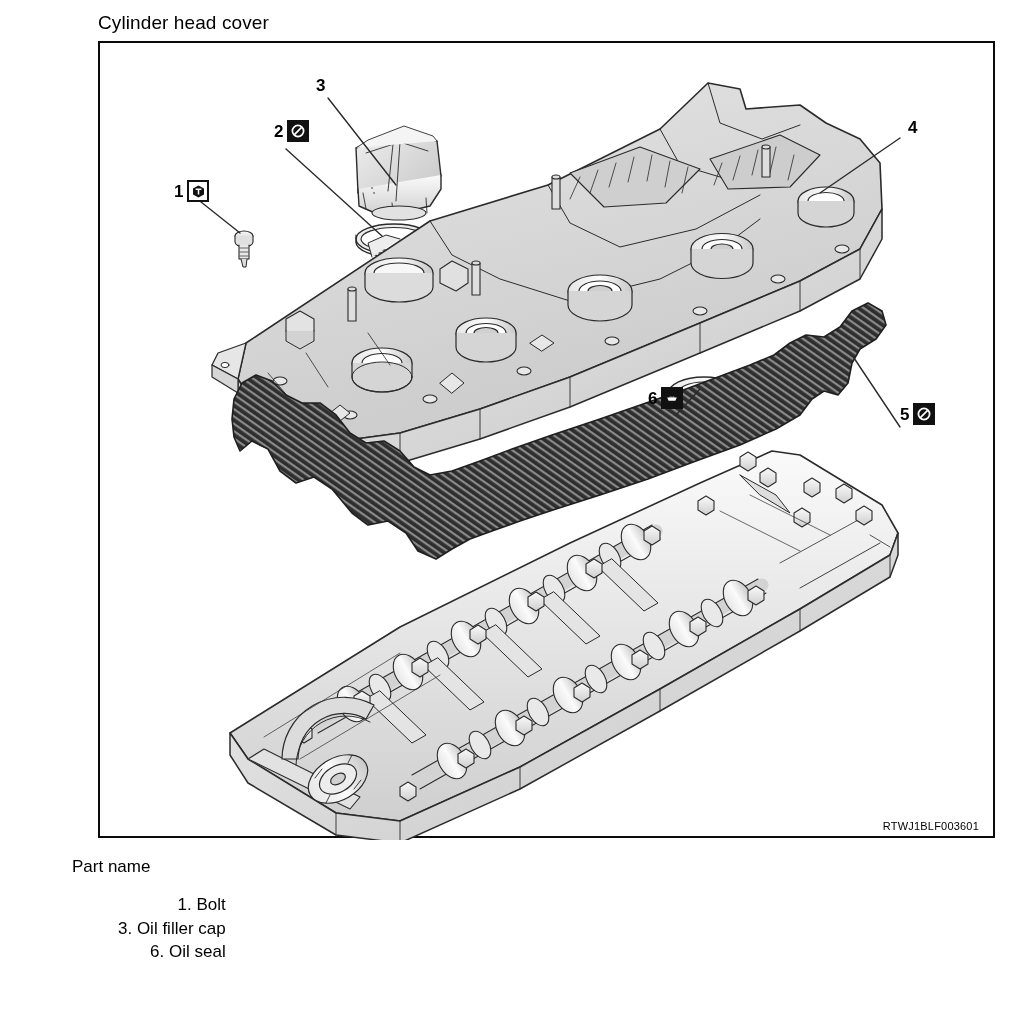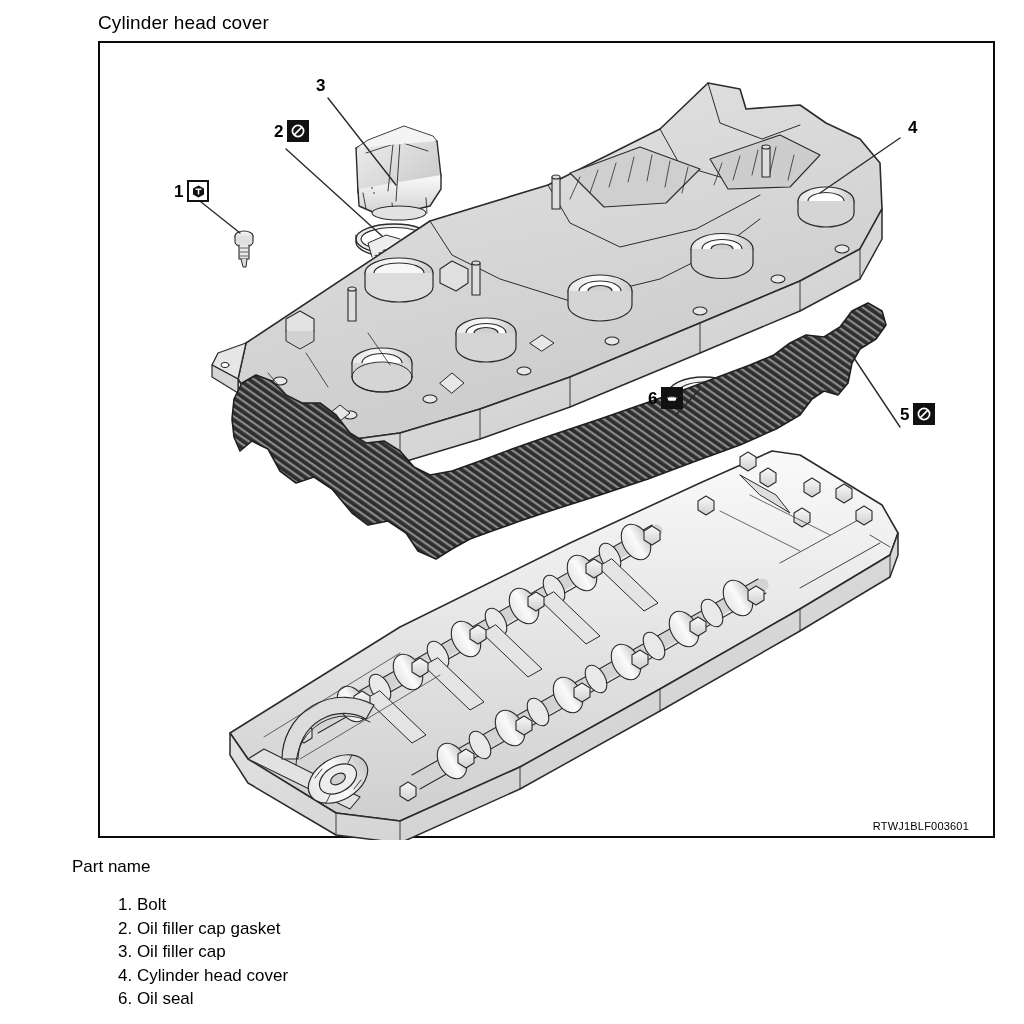--- a/index.html
+++ b/index.html
@@ -45,21 +45,21 @@
   .figure-svg-wrap {
     position: absolute;
     left: 0; top: 0;
     width: 100%; height: 100%;
   }
   .figure-svg-wrap svg { display: block; }
 
   
   .ref-code {
     position: absolute;
-    right: 24px;
+    right: 14px;
     bottom: 4px;
     font-size: 11px;
     letter-spacing: 0.2px;
     font-family: "Liberation Sans", sans-serif;
     white-space: nowrap;
   }
 
   
   .callout {
     position: absolute;
@@ -106,20 +106,21 @@
     left: 118px;
     top: 893px;
     margin: 0;
     padding: 0;
     list-style: none;
     font-size: 17px;
     line-height: 23.5px;
   }
   .part-list li {
     white-space: nowrap;
+    text-align: right;
   }
 </style>
 </head>
 <body>
 
 <div id="page">
 
   <div class="doc-title">Cylinder head cover</div>
 
   <div class="figure-frame">
@@ -473,19 +474,17 @@
       </span>
     </div>
 
     <div class="ref-code">RTWJ1BLF003601</div>
   </div>
 
   <div class="partname-label">Part name</div>
 
   <ul class="part-list">
     <li>1. Bolt</li>
-    <li>2. Oil filler cap gasket</li>
     <li>3. Oil filler cap</li>
-    <li>4. Cylinder head cover</li>
     <li>6. Oil seal</li>
   </ul>
 
 </div>
 
 </body></html>

